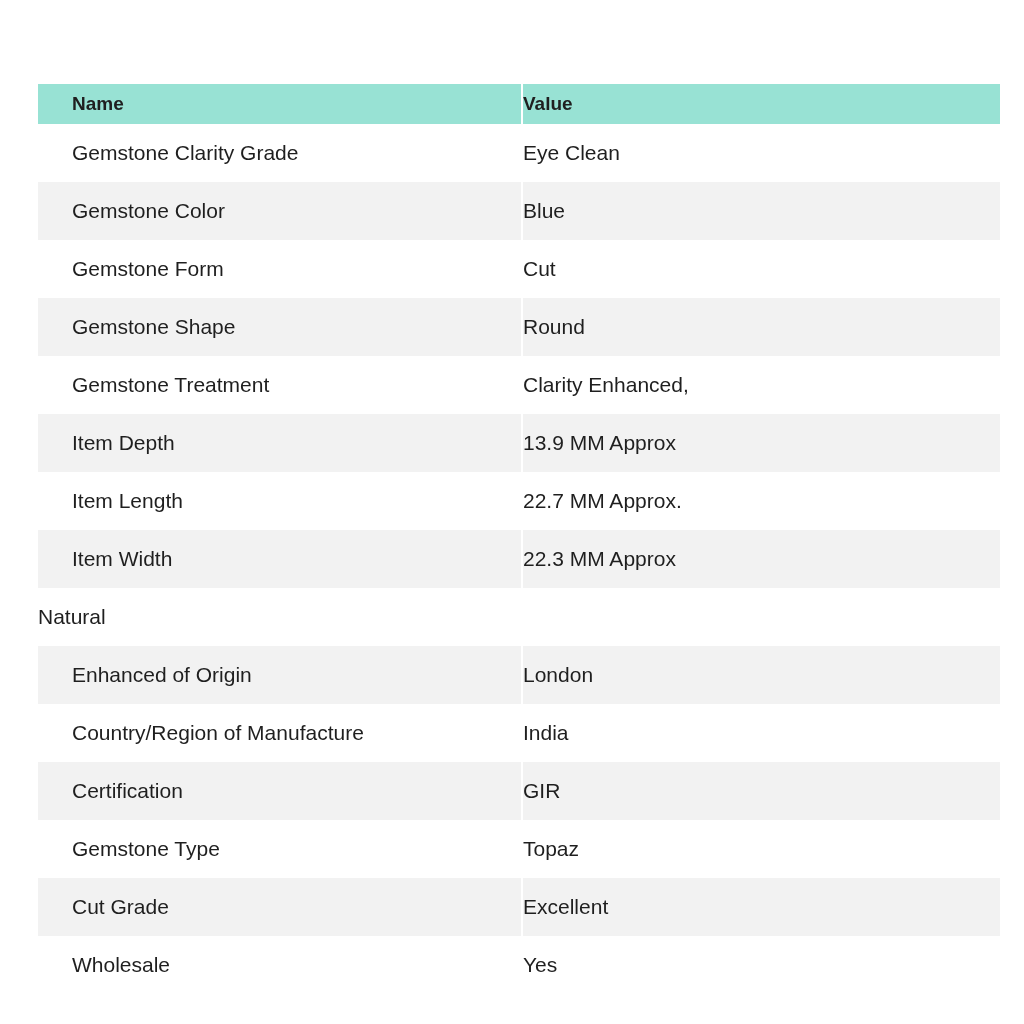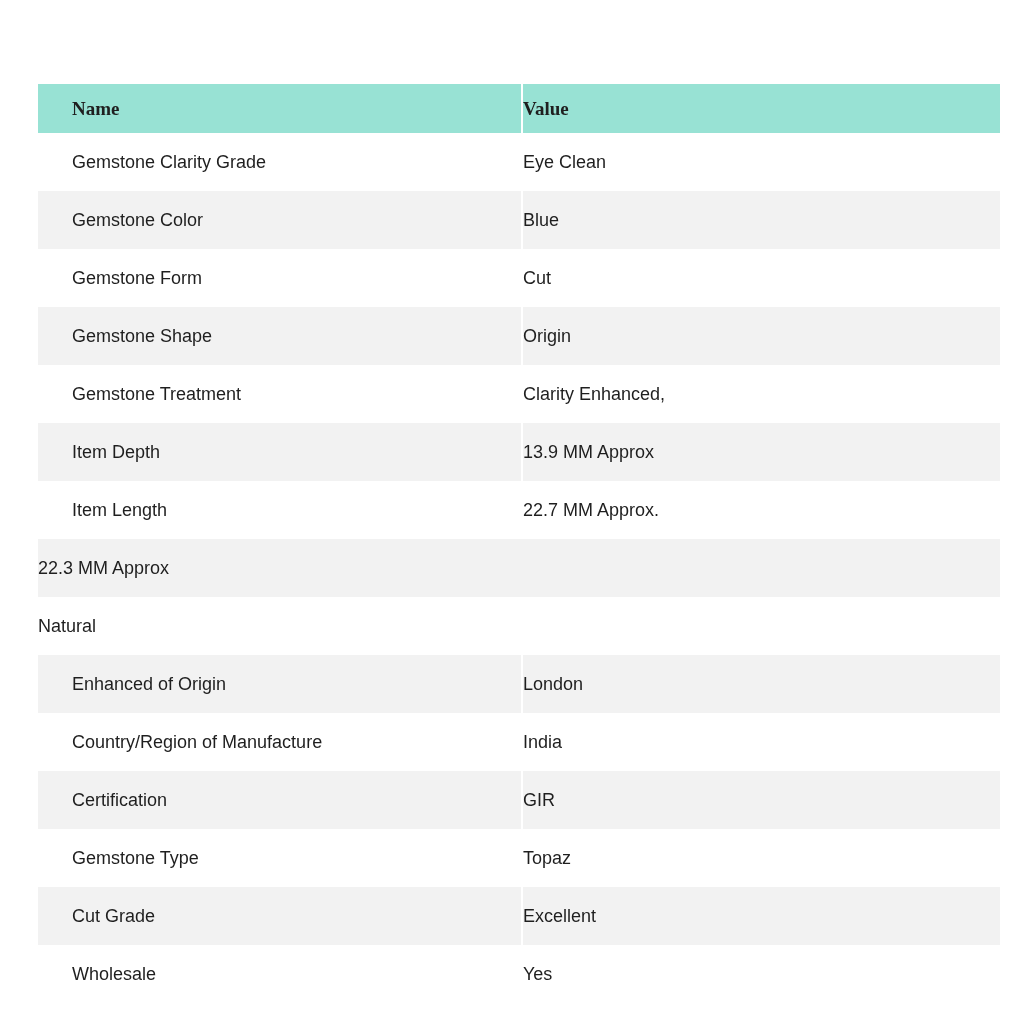--- a/index.html
+++ b/index.html
@@ -17,31 +17,30 @@
     top: 84px;
     width: 962px;
   }
   .t-row {
     display: flex;
     align-items: stretch;
     height: 58px;
     background: var(--row-bg, #ffffff);
   }
   .t-row.header {
-    height: 49px;
+    height: 40px;
     background: var(--header-bg, #98e2d4);
-    font-family: Liberation Serif, serif;
   }
   .t-row.alt {
     background: var(--row-alt-bg, #f2f2f2);
   }
   .t-cell {
     display: flex;
     align-items: center;
-    font-size: 18px;
+    font-size: 21px;
     box-sizing: border-box;
     overflow: hidden;
     white-space: nowrap;
   }
   .t-cell.name {
     flex: 0 0 485px;
     padding-left: 34px;
     border-right: 2px solid #ffffff;
   }
   .t-cell.value {
@@ -68,35 +67,36 @@
       <div class="t-row alt">
         <div class="t-cell name">Gemstone Color</div>
         <div class="t-cell value">Blue</div>
       </div>
       <div class="t-row">
         <div class="t-cell name">Gemstone Form</div>
         <div class="t-cell value">Cut</div>
       </div>
       <div class="t-row alt">
         <div class="t-cell name">Gemstone Shape</div>
-        <div class="t-cell value">Origin</div>
+        <div class="t-cell value">Round</div>
       </div>
       <div class="t-row">
         <div class="t-cell name">Gemstone Treatment</div>
         <div class="t-cell value">Clarity Enhanced,</div>
       </div>
       <div class="t-row alt">
         <div class="t-cell name">Item Depth</div>
         <div class="t-cell value">13.9 MM Approx</div>
       </div>
       <div class="t-row">
         <div class="t-cell name">Item Length</div>
         <div class="t-cell value">22.7 MM Approx.</div>
       </div>
       <div class="t-row alt">
+        <div class="t-cell name">Item Width</div>
         <div class="t-cell value">22.3 MM Approx</div>
       </div>
       <div class="t-row">
         <div class="t-cell value">Natural</div>
       </div>
       <div class="t-row alt">
         <div class="t-cell name">Enhanced of Origin</div>
         <div class="t-cell value">London</div>
       </div>
       <div class="t-row">

